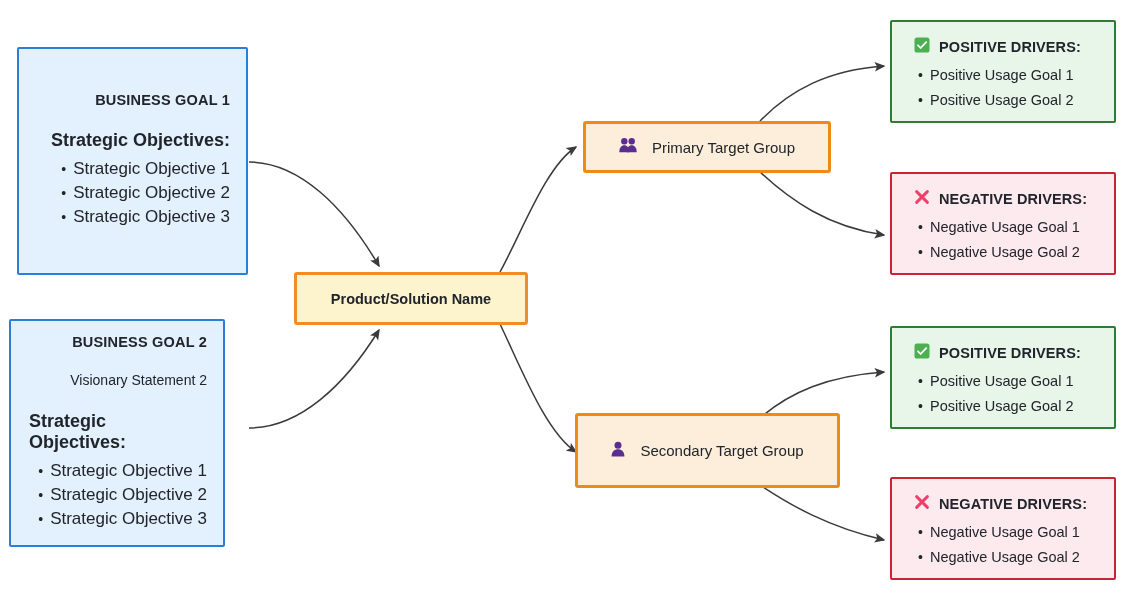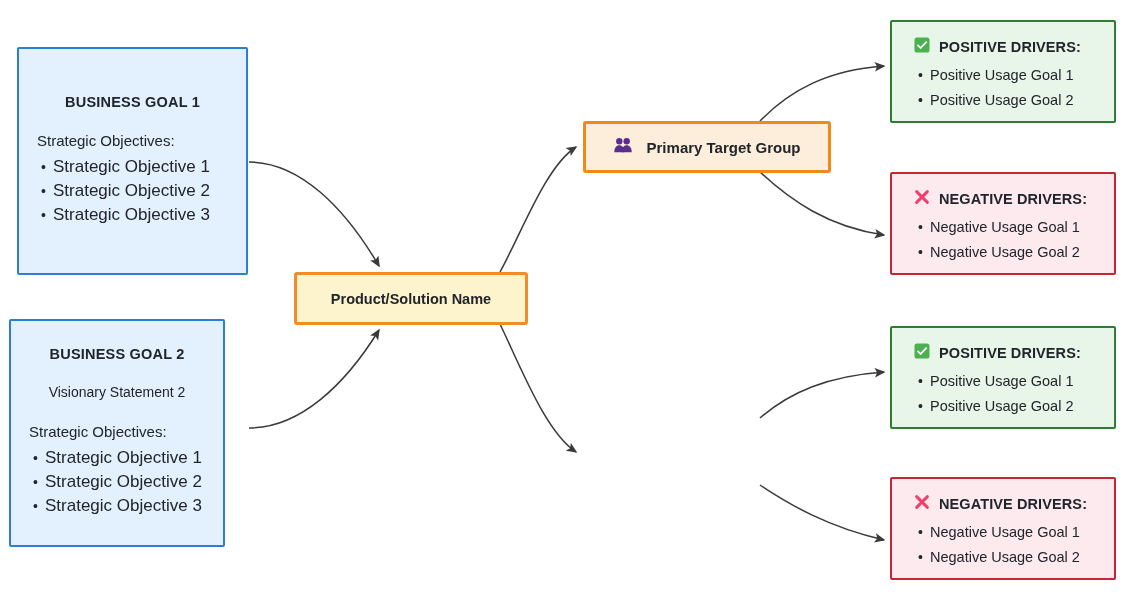--- a/index.html
+++ b/index.html
@@ -35,37 +35,38 @@
     justify-content: center;
   }
 
   
   .goal {
     background: #e3f0fd;
     border: 2px solid #2a7fd4;
     border-radius: 2px;
     padding: 14px 16px 16px 16px;
     color: #21252b;
+    align-items: flex-end;
   }
   .goal-title {
     font-size: 14.5px;
     font-weight: bold;
     text-align: center;
     letter-spacing: .2px;
     margin-bottom: 22px;
   }
   .goal-vision {
     font-size: 14px;
     text-align: center;
     margin-bottom: 23px;
     color: #21252b;
   }
   .goal-sub {
-    font-size: 15px;
-    font-weight: normal;
+    font-size: 18px;
+    font-weight: bold;
     margin-bottom: 6px;
     padding-left: 2px;
   }
   .goal-list {
     list-style: none;
     margin: 0;
     padding: 0 0 0 6px;
   }
   .goal-list li {
     font-size: 17px;
@@ -103,21 +104,21 @@
   }
   .target-row {
     display: flex;
     align-items: center;
     justify-content: center;
     gap: 9px;
     padding: 0 12px;
   }
   .target-label {
     font-size: 15px;
-    font-weight: bold;
+    font-weight: normal;
     color: #21252b;
     text-align: center;
     line-height: 25px;
     margin-left: 6px;
   }
   .person-icon { flex: 0 0 auto; display: block; }
 
   
   .drivers {
     border-radius: 2px;
@@ -219,20 +220,31 @@
           <circle cx="5.3" cy="4.2" r="3.2" fill="#5b2d90"></circle>
           <circle cx="12.7" cy="4.2" r="3.2" fill="#5b2d90"></circle>
           <path d="M0.3 15.2 C0.3 10.3 2.6 8.2 5.3 8.2 C8 8.2 10.3 10.3 10.3 15.2 Z" fill="#5b2d90"></path>
           <path d="M7.7 15.2 C7.7 10.3 10 8.2 12.7 8.2 C15.4 8.2 17.7 10.3 17.7 15.2 Z" fill="#5b2d90"></path>
         </svg>
       </span>
       <span class="target-label">Primary Target Group</span>
     </div>
   </div>
 
+  <div class="node target" style="left:575px; top:413px; width:265px; height:75px;">
+    <div class="target-row">
+      <span class="person-icon">
+        <svg width="14" height="16" viewBox="0 0 14 16" aria-hidden="true">
+          <circle cx="7" cy="4.3" r="3.5" fill="#5b2d90"></circle>
+          <path d="M0.6 15.4 C0.6 10.2 3.5 8.2 7 8.2 C10.5 8.2 13.4 10.2 13.4 15.4 Z" fill="#5b2d90"></path>
+        </svg>
+      </span>
+      <span class="target-label" style="max-width:170px;">Secondary Target Group</span>
+    </div>
+  </div>
 
   <div class="node drivers drivers-positive" style="left:890px; top:20px; width:226px; height:103px;">
     <div class="drivers-head">
       <span class="check-icon">
         <svg width="16" height="16" viewBox="0 0 16 16" aria-hidden="true">
           <rect x="0.5" y="0.5" width="15" height="15" rx="2.6" fill="#4caf50"></rect>
           <path d="M4 8.3 L6.6 11 L12.2 5.1" fill="none" stroke="#ffffff" stroke-width="1.8" stroke-linecap="round" stroke-linejoin="round"></path>
         </svg>
       </span>
       <span class="drivers-head-text">POSITIVE DRIVERS:</span>

